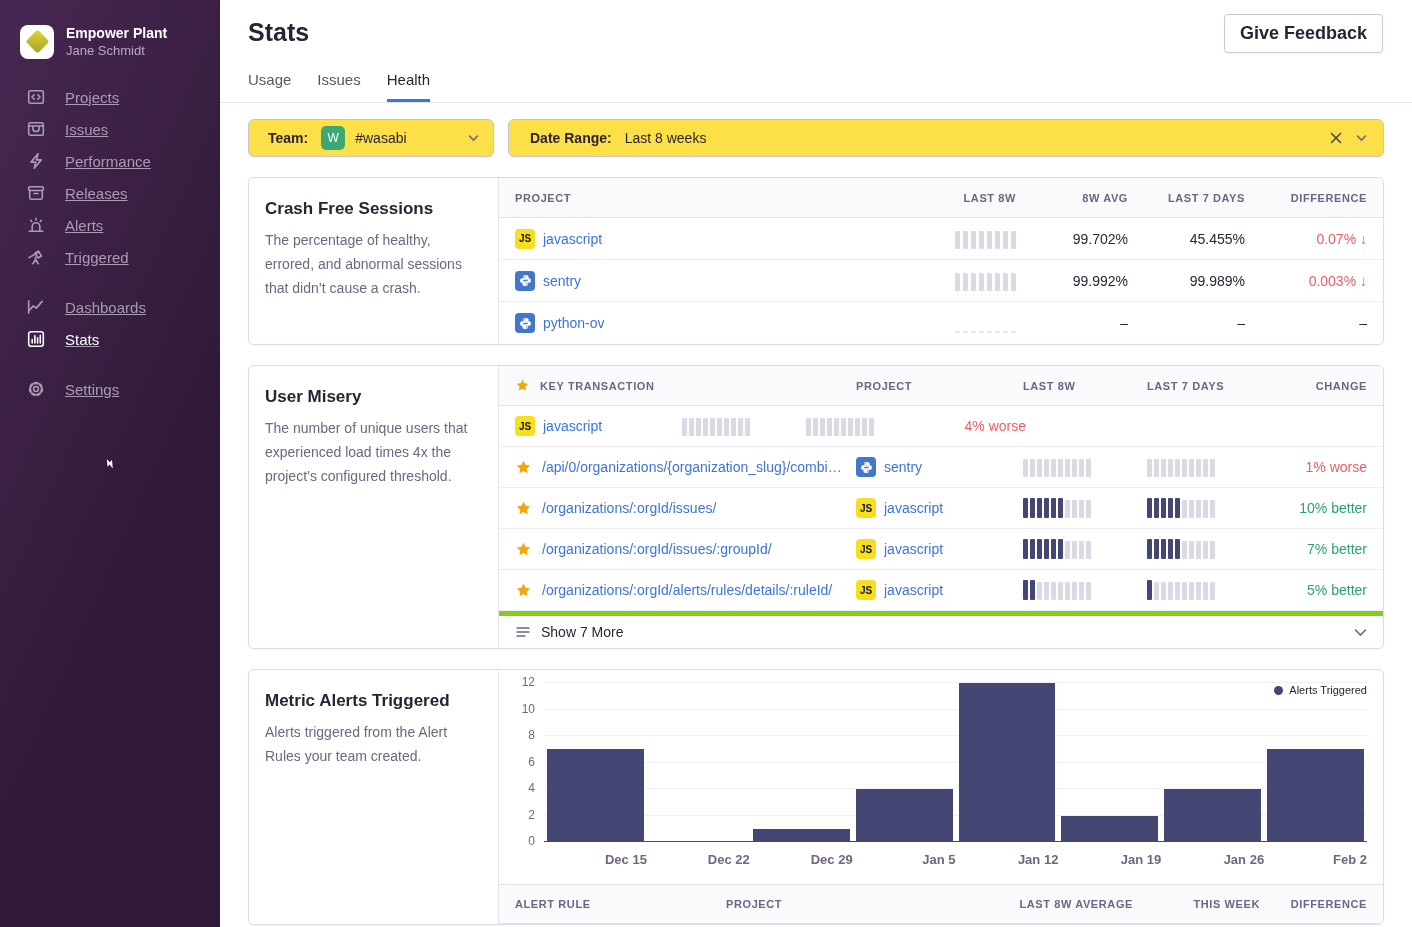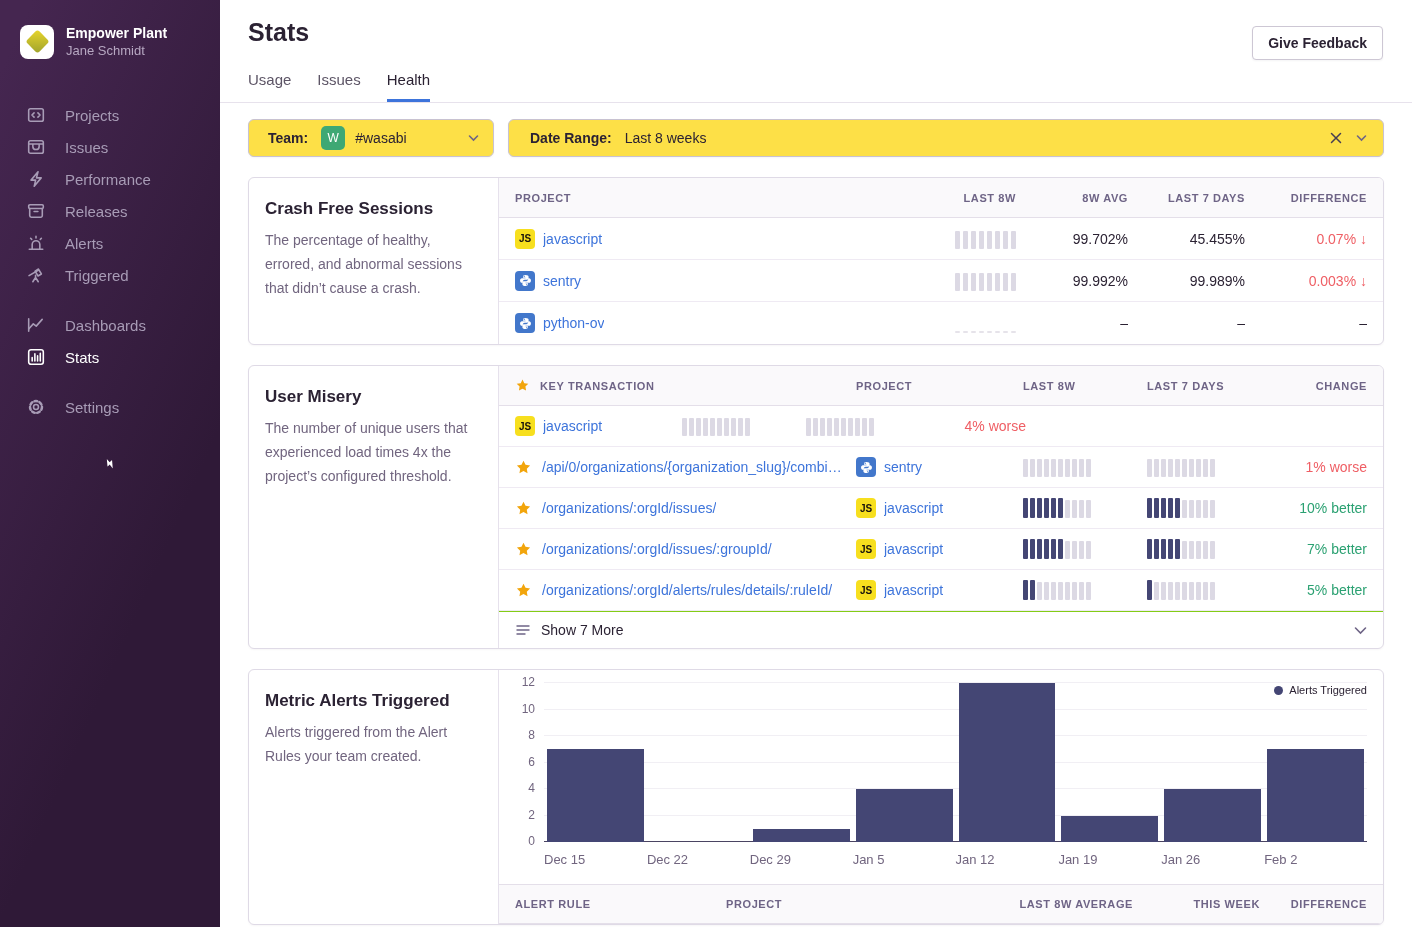--- a/index.html
+++ b/index.html
@@ -11,35 +11,35 @@
              background:linear-gradient(294deg,#2f1937 35%,#452650 95%); color:#a89cb6; }
   .org { display:flex; align-items:center; gap:12px; padding:24px 0 0 20px; }
   .org-logo { width:34px; height:34px; background:#fff; border-radius:8px; display:flex;
               align-items:center; justify-content:center; flex:0 0 auto; }
   .org-logo-diamond { width:17px; height:17px; transform:rotate(45deg); border-radius:3px;
               background:linear-gradient(135deg,#e8d52c 0%,#9fa32c 100%); position:relative; }
   .org-logo-bolt { position:absolute; inset:0; display:flex; align-items:center; justify-content:center;
               transform:rotate(-45deg); }
   .org-name { color:#fff; font-weight:bold; font-size:14px; line-height:18px; }
   .org-user { color:#b7a8c2; font-size:13px; line-height:17px; }
-  .nav { margin-top:40px; }
+  .nav { margin-top:22px;text-decoration:underline; }
   .nav-item { display:flex; align-items:center; gap:20px; padding:7px 0 7px 27px;
               font-size:15px; cursor:pointer; }
   .nav-item .ic { width:18px; height:18px; flex:0 0 auto; display:flex; align-items:center; }
   .nav-item.active { color:#fff; }
   .nav-gap { height:18px; }
   .nav-gap-lg { height:18px; }
   svg.sico { stroke:currentColor; fill:none; stroke-width:1.4; stroke-linecap:round; stroke-linejoin:round; }
 
   
   .main { margin-left:220px; width:1192px; }
   .page-header { background:#fff; border-bottom:1px solid #e7e2ec; padding:0 28px; position:relative; }
   .page-title { font-size:25px; font-weight:bold; color:#2b2233; padding-top:18px; }
-  .feedback-btn { position:absolute; right:29px; top:26px; background:#fff; border:1px solid #cdc7d4;
-                  border-radius:4px; padding:8px 15px; font-size:14px; font-weight:bold; color:#2b2233;
+  .feedback-btn { position:absolute; right:29px; top:14px; background:#fff; border:1px solid #cdc7d4;
+                  border-radius:4px; padding:8px 15px; font-size:18px; font-weight:bold; color:#2b2233;
                   box-shadow:0 1px 2px rgba(43,34,51,.05); cursor:pointer;
                   font-family:"Liberation Sans",sans-serif; }
   .tabs { display:flex; gap:26px; margin-top:24px; }
   .tab { font-size:15px; color:#5d5566; padding-bottom:11px; border-bottom:3px solid transparent; cursor:pointer; }
   .tab.active { color:#2b2233; border-bottom-color:#3d74db; }
 
   .content { padding:16px 28px 0 28px; }
 
   
   .filter-bar { display:flex; gap:14px; }
@@ -103,21 +103,21 @@
   .chart-wrap { position:relative; height:214px; }
   .legend { position:absolute; top:14px; right:16px; display:flex; align-items:center; gap:6px;
             font-size:11px; color:#2b2233; }
   .legend-dot { width:9px; height:9px; border-radius:50%; background:#444674; }
   .plot { position:absolute; left:45px; right:16px; top:0; bottom:42px; }
   .gridline { position:absolute; left:0; right:0; height:1px; background:#f1eff4; }
   .gridline.zero { background:#4a4462; }
   .ytick { position:absolute; right:calc(100% + 9px); transform:translateY(-50%);
            font-size:12px; color:#71657f; }
   .bar { position:absolute; bottom:0; background:#444674; }
-  .xlabel { position:absolute; top:calc(100% + 10px); text-align:left; font-size:13px; color:#71657f; }
+  .xlabel { position:absolute; top:calc(100% + 10px); text-align:right; font-size:13px; color:#71657f;font-weight:bold; }
 
   .alert-thead { border-top:1px solid #e4dfe9; }
   .a-rule  { flex:1; }
   .a-proj  { width:230px; }
   .a-avg   { width:165px; text-align:right; }
   .a-week  { width:115px; text-align:right; }
   .a-diff  { width:95px; text-align:right; }
 
   .star { flex:0 0 auto; display:flex; }
   .dim { color:#2b2233; }
@@ -593,21 +593,21 @@
                 <span class="b light"></span>
                 <span class="b light"></span>
                 <span class="b light"></span>
                 <span class="b light"></span>
                 <span class="b light"></span>
               </span>
             </span>
           <span class="m-change pos">5% better</span>
         </div>
 
-        <div class="tfoot" style="border-top:1px solid #84cc16">
+        <div class="tfoot" style="border-top:5px solid #84cc16">
           <span class="star">
               <svg width="16" height="16" viewBox="0 0 16 16" stroke="#6e6486" stroke-width="1.4" stroke-linecap="round">
                 <path d="M2 4h12M2 8h12M2 12h8"></path>
               </svg>
             </span>
           <span>Show 7 More</span>
           <span class="spacer"></span>
           <span class="icon-btn">
               <svg width="13" height="9" viewBox="0 0 13 9" fill="none" stroke="#6e6486" stroke-width="1.6" stroke-linecap="round">
                 <path d="M1.5 2 6.5 7l5-5"></path>

